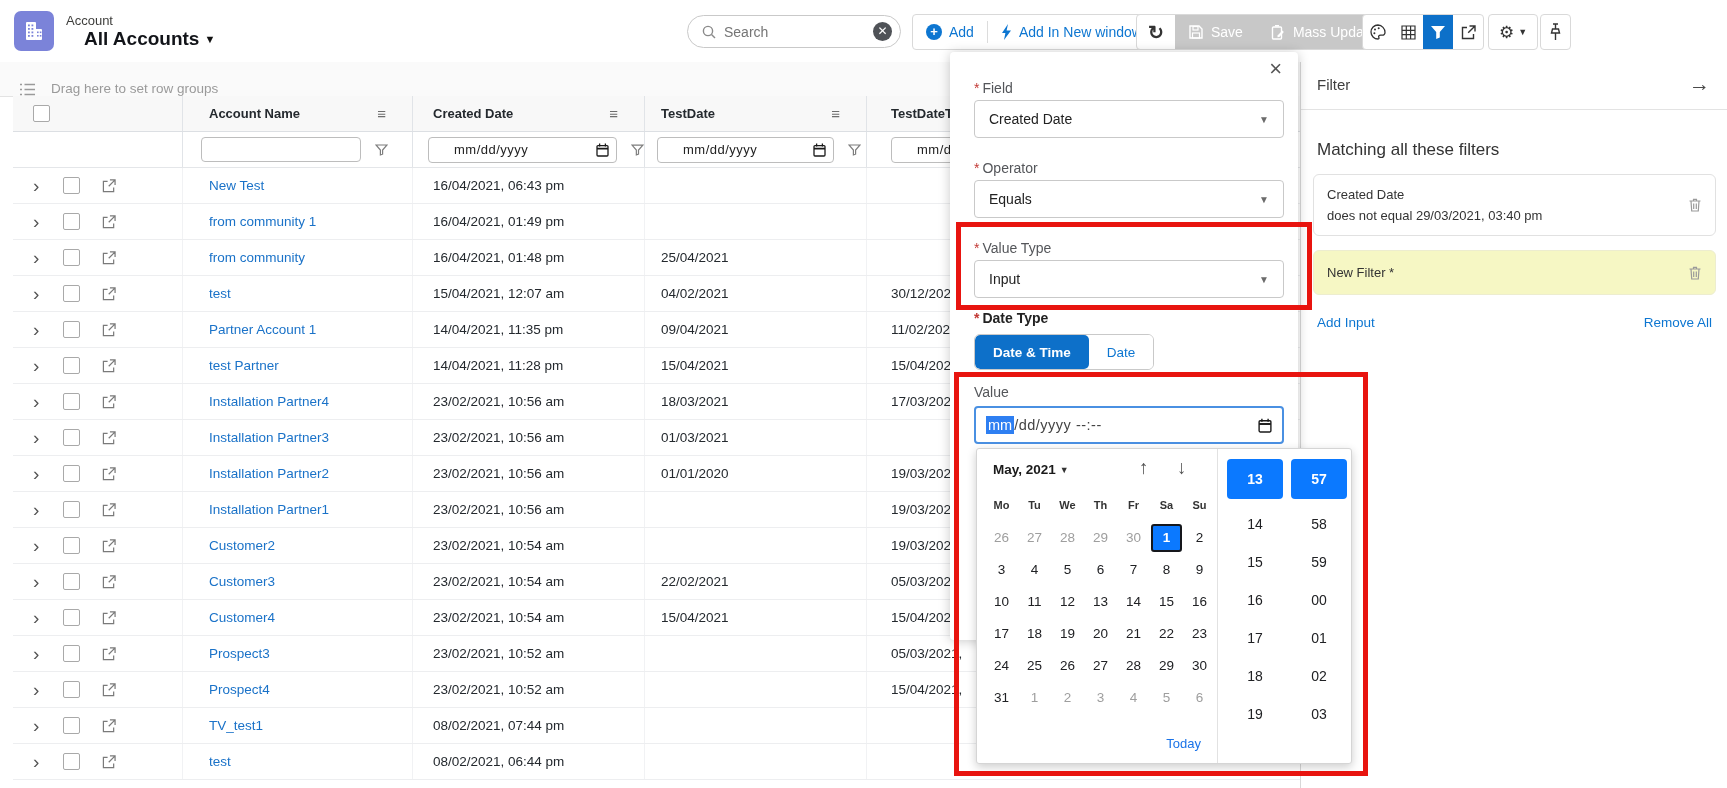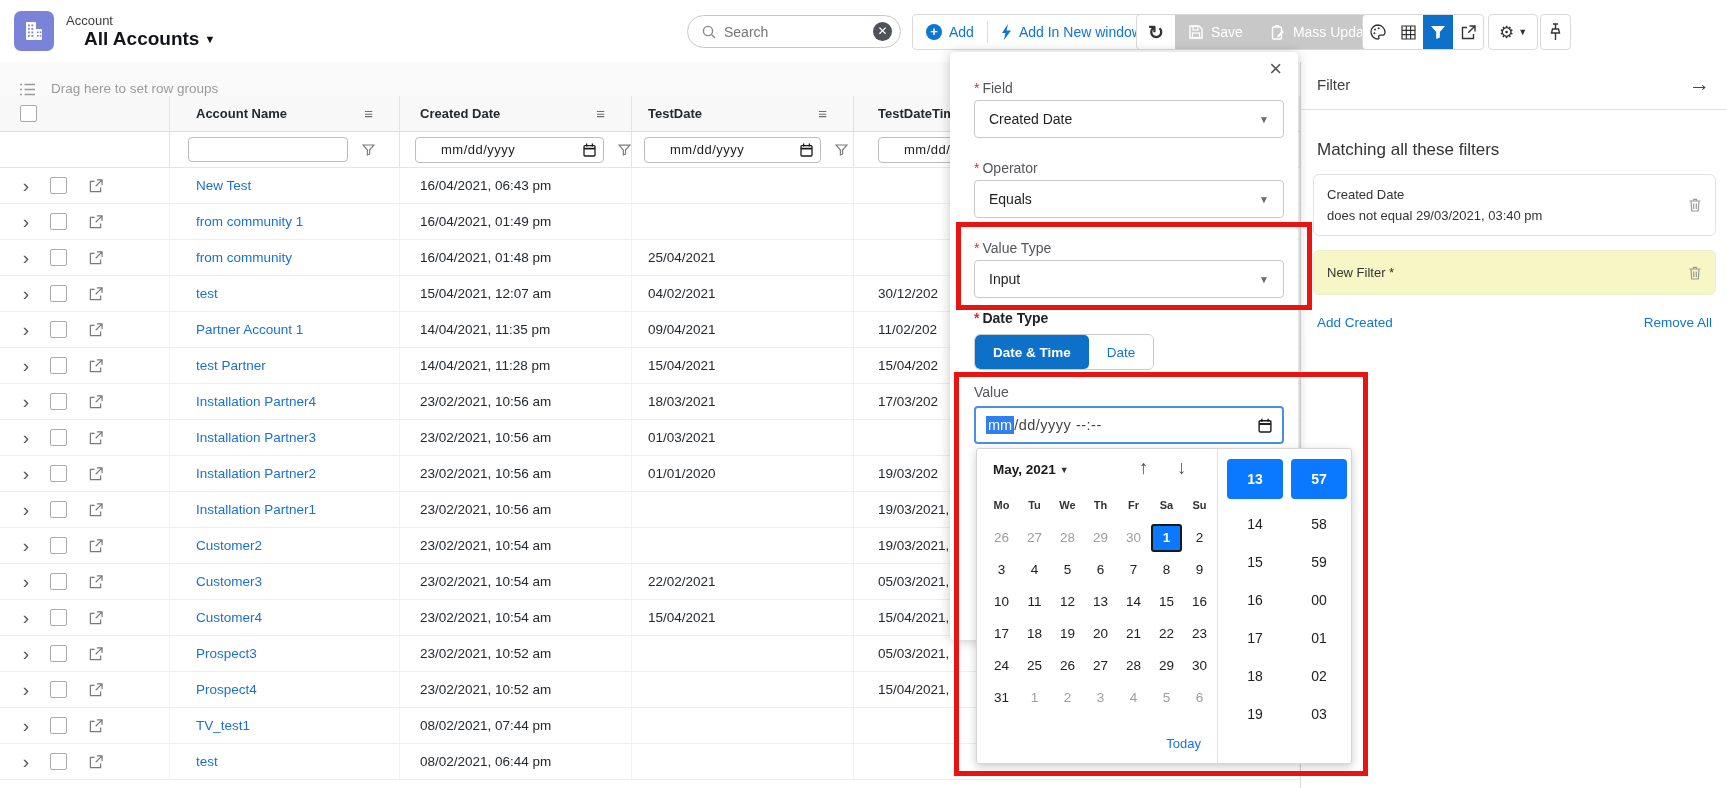--- a/index.html
+++ b/index.html
@@ -35,21 +35,21 @@
   .gearwrap .g{font-size:17px;color:#333;}
   .gearwrap .c{font-size:9px;color:#333;margin-left:4px;}
   .pinwrap{padding:0 8px;cursor:pointer;}
 
   
   #rowgroup{position:absolute;left:0;top:62px;width:1300px;height:34px;background:#fafafa;border-bottom:1px solid #e3e3e3;display:flex;align-items:flex-end;}
   #rowgroup .rg-icon{margin-left:20px;}
   #rowgroup .rg-text{margin-left:16px;font-size:13.5px;color:#9a9a9a;}
 
   
-  #grid{position:absolute;left:0;top:96px;width:1300px;z-index:1;text-align:center;}
+  #grid{position:absolute;left:13px;top:96px;width:1300px;z-index:1;}
   .grow{display:grid;grid-template-columns:170px 230px 232px 222px 446px;height:35px;align-items:center;}
   .g-head{background:#f8f8f8;border-bottom:1px solid #dcdfe3;font-weight:700;font-size:13px;color:#24292e;}
   .g-head .cell,.g-filter .cell{border-right:1px solid #e1e4e8;height:100%;display:flex;align-items:center;}
   .g-filter{background:#fff;border-bottom:1px solid #e4e6e9;}
   .g-row{background:#fff;border-bottom:1px solid #edeef0;font-size:13.5px;color:#24292e;}
   .g-row .cell{border-right:1px solid #f1f2f4;height:100%;display:flex;align-items:center;overflow:hidden;white-space:nowrap;}
   .hmenu{margin-left:auto;margin-right:26px;color:#6e6e6e;font-size:15px;cursor:pointer;}
   .hlabel{margin-left:0;}
   .pad-name{padding-left:26px;}
   .pad-created{padding-left:20px;}
@@ -639,21 +639,21 @@
   </div>
 
   <div class="p-card yellow">
     <div>New Filter *</div>
     <svg class="trash" width="14" height="15" viewBox="0 0 14 15">
       <path d="M1.5 3.5h11M5.5 3.5V1.8h3v1.7M3 3.5l.7 10h6.6l.7-10M5.7 6v5.4M8.3 6v5.4" fill="none" stroke="#9a9a9a" stroke-width="1.2"></path>
     </svg>
   </div>
 
   <div class="p-links">
-    <span>Add Created</span>
+    <span>Add Input</span>
     <span>Remove All</span>
   </div>
 </div>
 
 <div id="popup">
   <span class="close">×</span>
 
   <div class="plabel" style="top:28px;"><span class="req">*</span><span>Field</span></div>
   <div class="pselect" style="top:48px;">
     <span class="val">Created Date</span>

